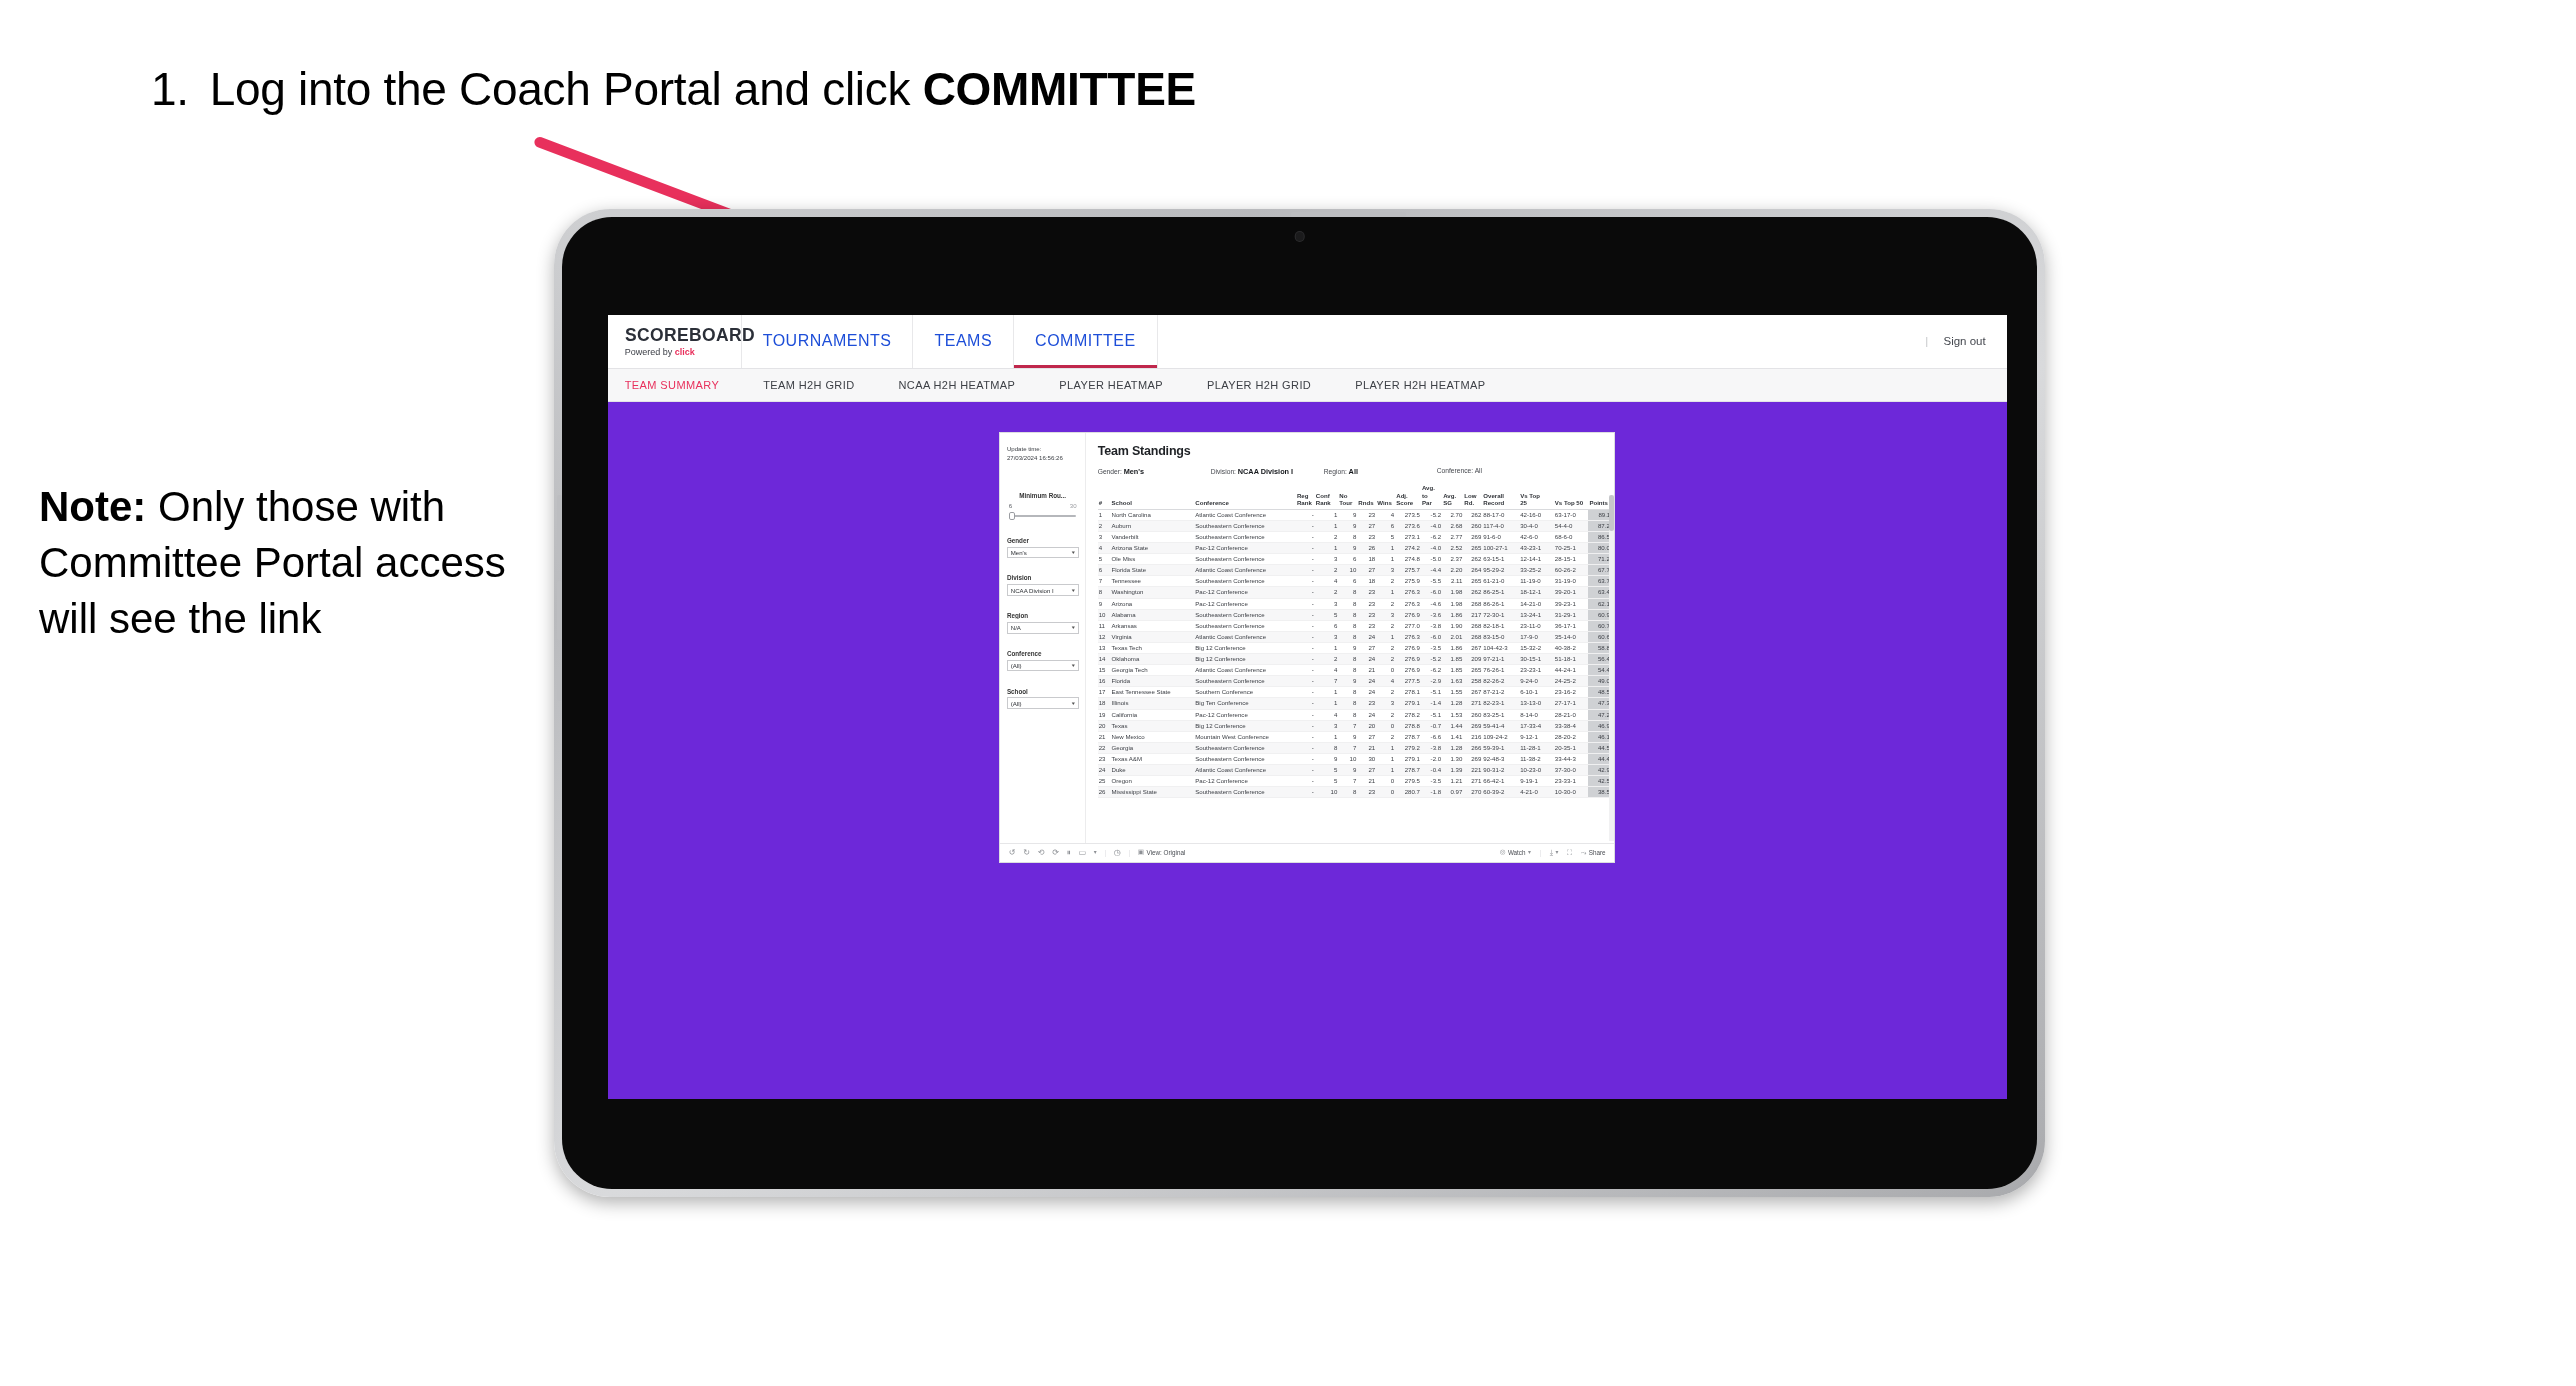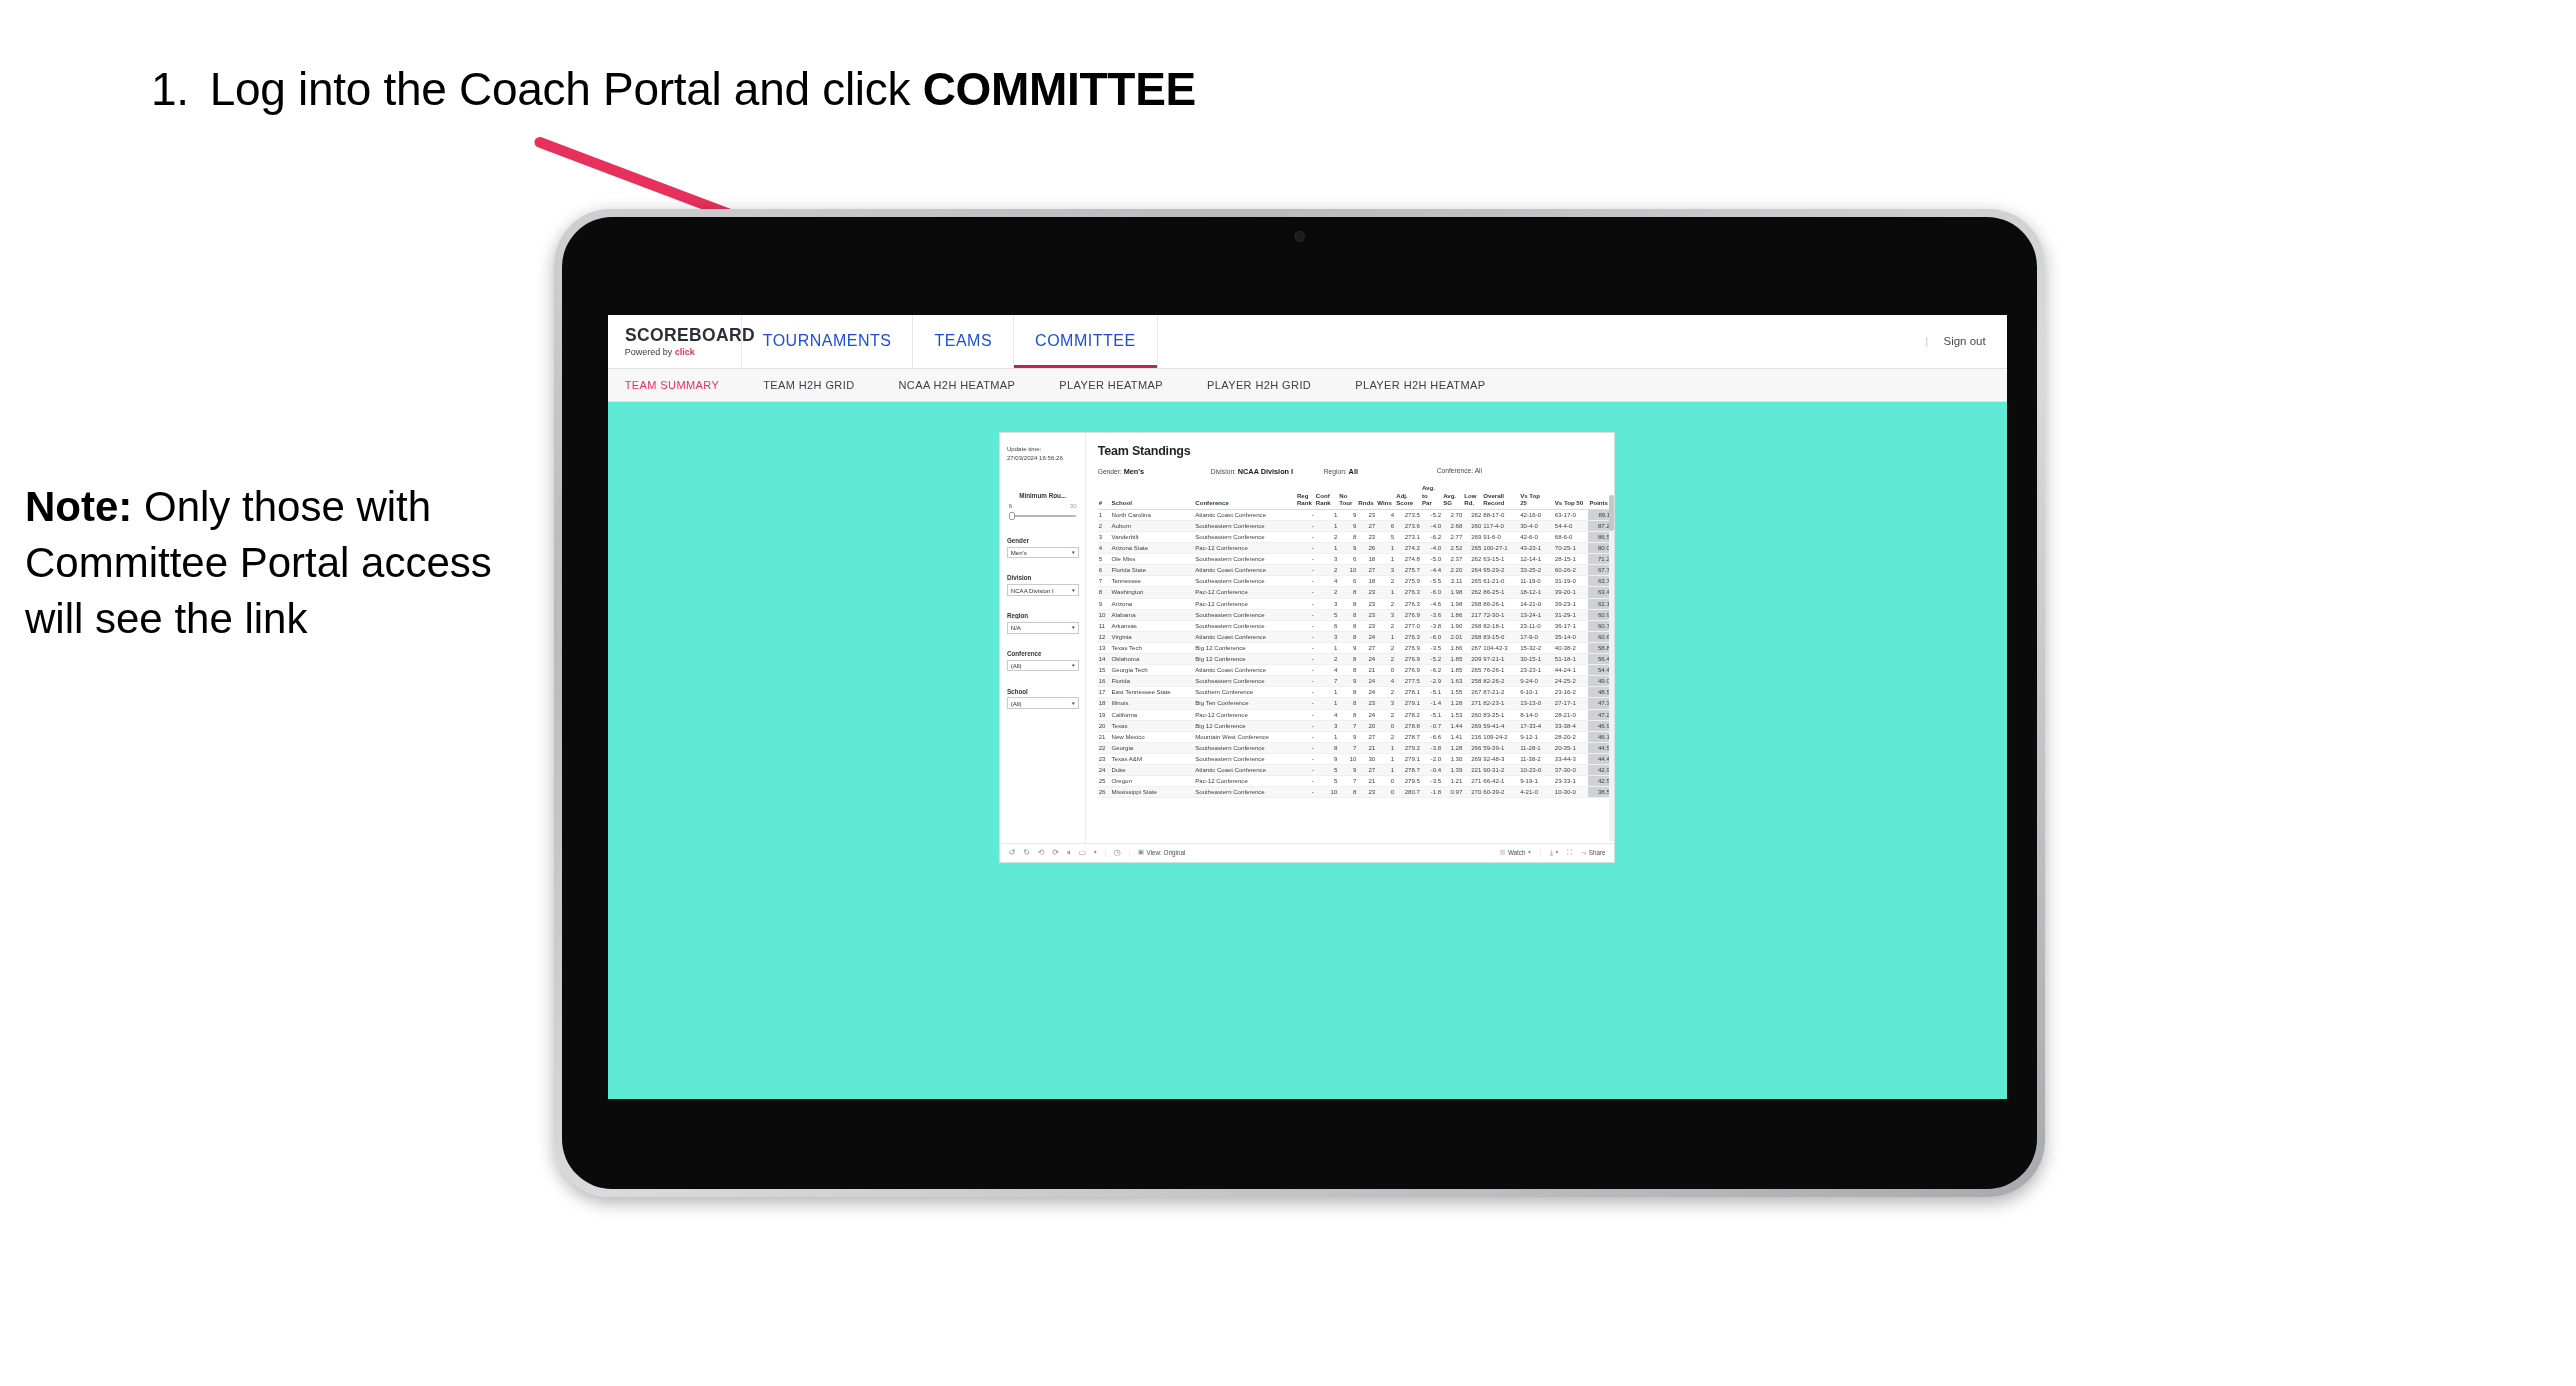--- a/index.html
+++ b/index.html
@@ -15,21 +15,21 @@
   .slide-title {
     position: absolute; left: 151px; top: 62px;
     font-size: 46px; color: #000; letter-spacing: -0.3px;
     white-space: nowrap;
   }
   .slide-title .num { margin-right: 21px; }
   .slide-title .bold { font-weight: bold; }
 
   
   .note {
-    position: absolute; left: 25px; top: 479px;
+    position: absolute; left: 39px; top: 479px;
     width: 499px;
     font-size: 42px; line-height: 1.33; color: #000;
   }
   .note b { font-weight: bold; }
 
   
   .arrow-svg { position: absolute; left: 518px; top: 125px; width: 537px; height: 220px; }
 
   
   #tablet {
@@ -111,21 +111,21 @@
     display: flex; align-items: center; gap: 44px;
     padding-left: 17px;
     border-bottom: 1px solid #e3e3e6;
     font-size: 11px; letter-spacing: 0.4px;
   }
   .sn-item { color: #3d4046; cursor: pointer; white-space: nowrap; }
   .sn-item.active { color: #e8305c; }
 
   
   .stage {
-    background: #5eead4; height: 698px;
+    background: #6d28d9; height: 698px;
     padding: 31px 0 0 0;
     display: flex; justify-content: center;
   }
   .viz {
     width: 614px; height: 429px; background: #fff;
     display: flex; flex-direction: column;
     box-shadow: 0 0 0 1px #dcdde0;
   }
   .viz-body { display: flex; flex: 1; min-height: 0; }
 

